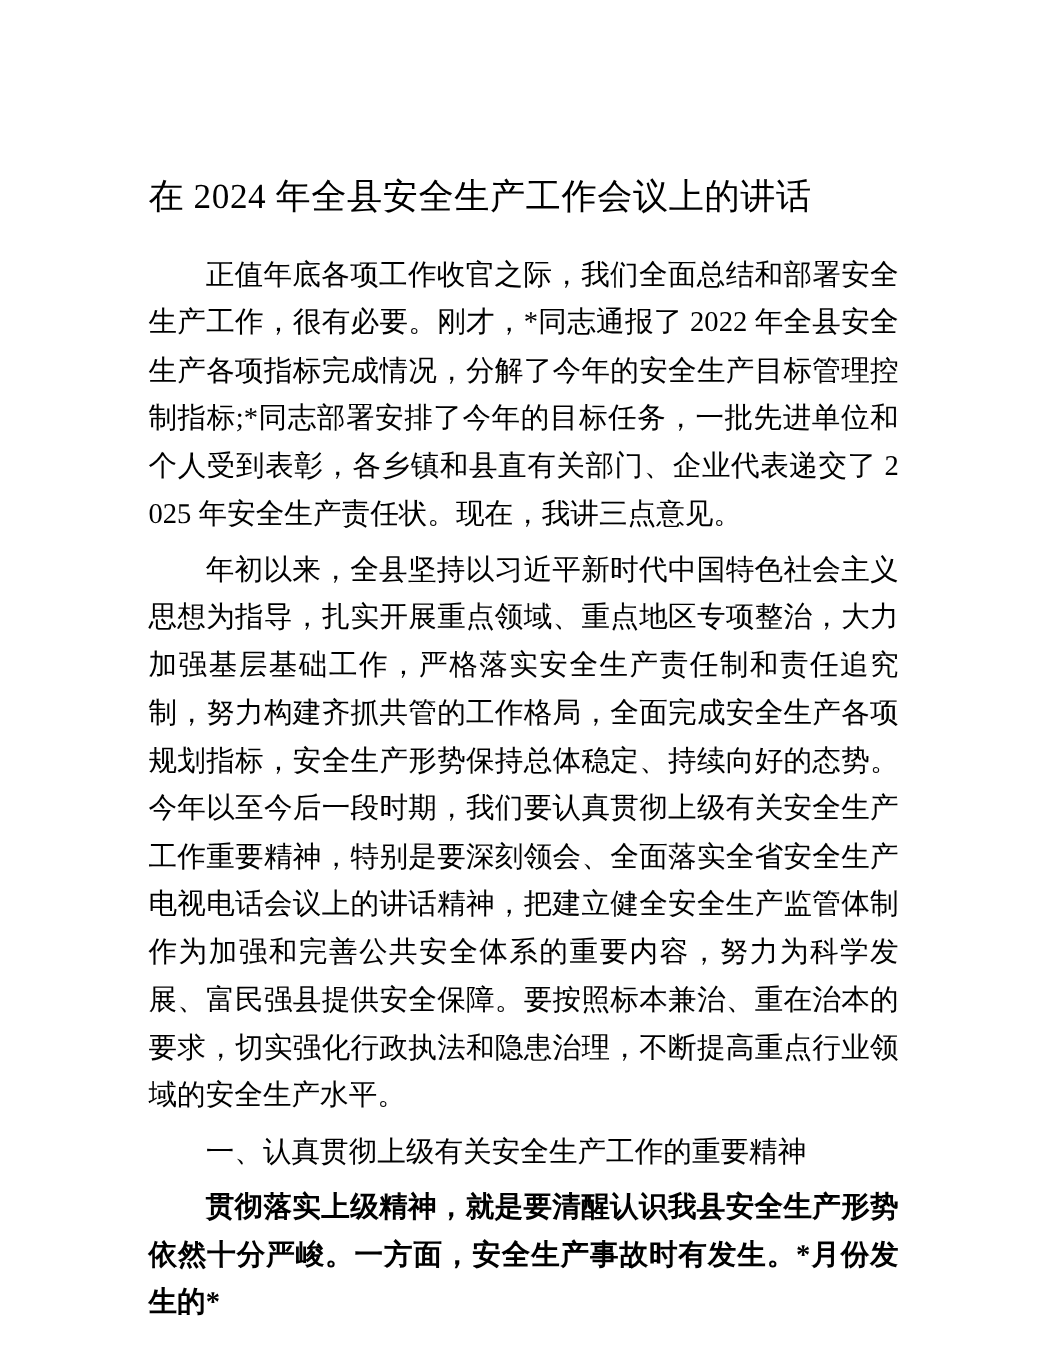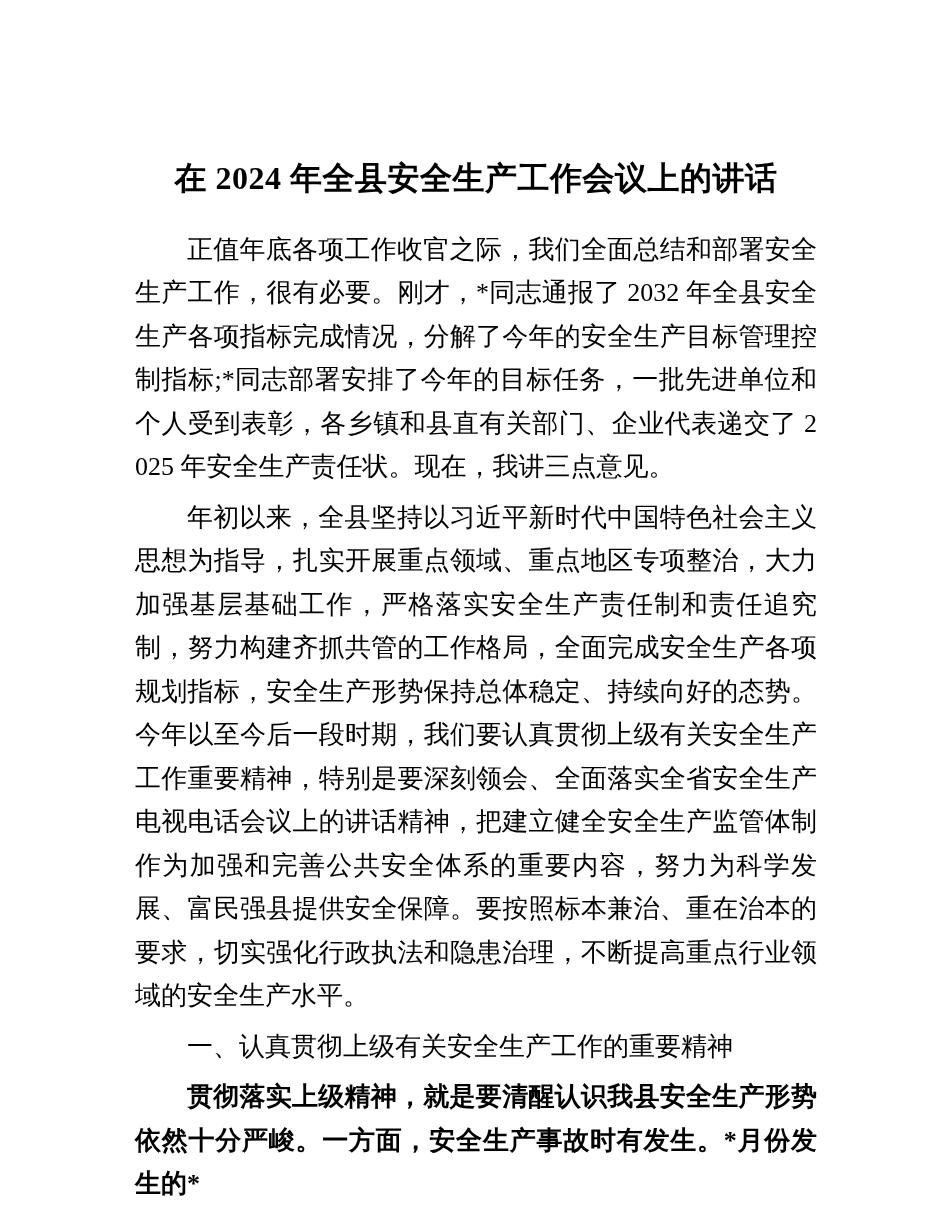--- a/index.html
+++ b/index.html
@@ -14,23 +14,23 @@
     box-sizing: border-box;
     background: #ffffff;
     color: #000000;
     padding: 158px 133px 40px 135px;
     font-family: "Liberation Serif", "DejaVu Serif", serif;
     overflow: hidden;
   }
   .doc-title {
     margin: 0 0 28px 0;
     font-size: 32px;
-    font-weight: 700;
+    font-weight: 400;
     line-height: 1.3;
-    text-align: center;
+    text-align: left;
     letter-spacing: 0.5px;
   }
   .doc-para {
     margin: 0 0 7px 0;
     font-size: 26px;
     line-height: 43.5px;
     text-align: justify;
     text-justify: inter-ideograph;
     text-indent: 2em;
     word-break: break-all;
@@ -39,20 +39,20 @@
     margin-bottom: 16px;
     font-weight: bold;
   }
 </style>
 </head>
 <body>
 
 <div class="page">
   <h1 class="doc-title">在 2024 年全县安全生产工作会议上的讲话</h1>
 
-  <p class="doc-para">正值年底各项工作收官之际，我们全面总结和部署安全生产工作，很有必要。刚才，*同志通报了 2032 年全县安全生产各项指标完成情况，分解了今年的安全生产目标管理控制指标;*同志部署安排了今年的目标任务，一批先进单位和个人受到表彰，各乡镇和县直有关部门、企业代表递交了 2025 年安全生产责任状。现在，我讲三点意见。</p>
+  <p class="doc-para">正值年底各项工作收官之际，我们全面总结和部署安全生产工作，很有必要。刚才，*同志通报了 2022 年全县安全生产各项指标完成情况，分解了今年的安全生产目标管理控制指标;*同志部署安排了今年的目标任务，一批先进单位和个人受到表彰，各乡镇和县直有关部门、企业代表递交了 2025 年安全生产责任状。现在，我讲三点意见。</p>
 
   <p class="doc-para">年初以来，全县坚持以习近平新时代中国特色社会主义思想为指导，扎实开展重点领域、重点地区专项整治，大力加强基层基础工作，严格落实安全生产责任制和责任追究制，努力构建齐抓共管的工作格局，全面完成安全生产各项规划指标，安全生产形势保持总体稳定、持续向好的态势。今年以至今后一段时期，我们要认真贯彻上级有关安全生产工作重要精神，特别是要深刻领会、全面落实全省安全生产电视电话会议上的讲话精神，把建立健全安全生产监管体制作为加强和完善公共安全体系的重要内容，努力为科学发展、富民强县提供安全保障。要按照标本兼治、重在治本的要求，切实强化行政执法和隐患治理，不断提高重点行业领域的安全生产水平。</p>
 
   <p class="doc-para">一、认真贯彻上级有关安全生产工作的重要精神</p>
 
   <p class="doc-para">贯彻落实上级精神，就是要清醒认识我县安全生产形势依然十分严峻。一方面，安全生产事故时有发生。*月份发生的*</p>
 </div>
 
 </body></html>

